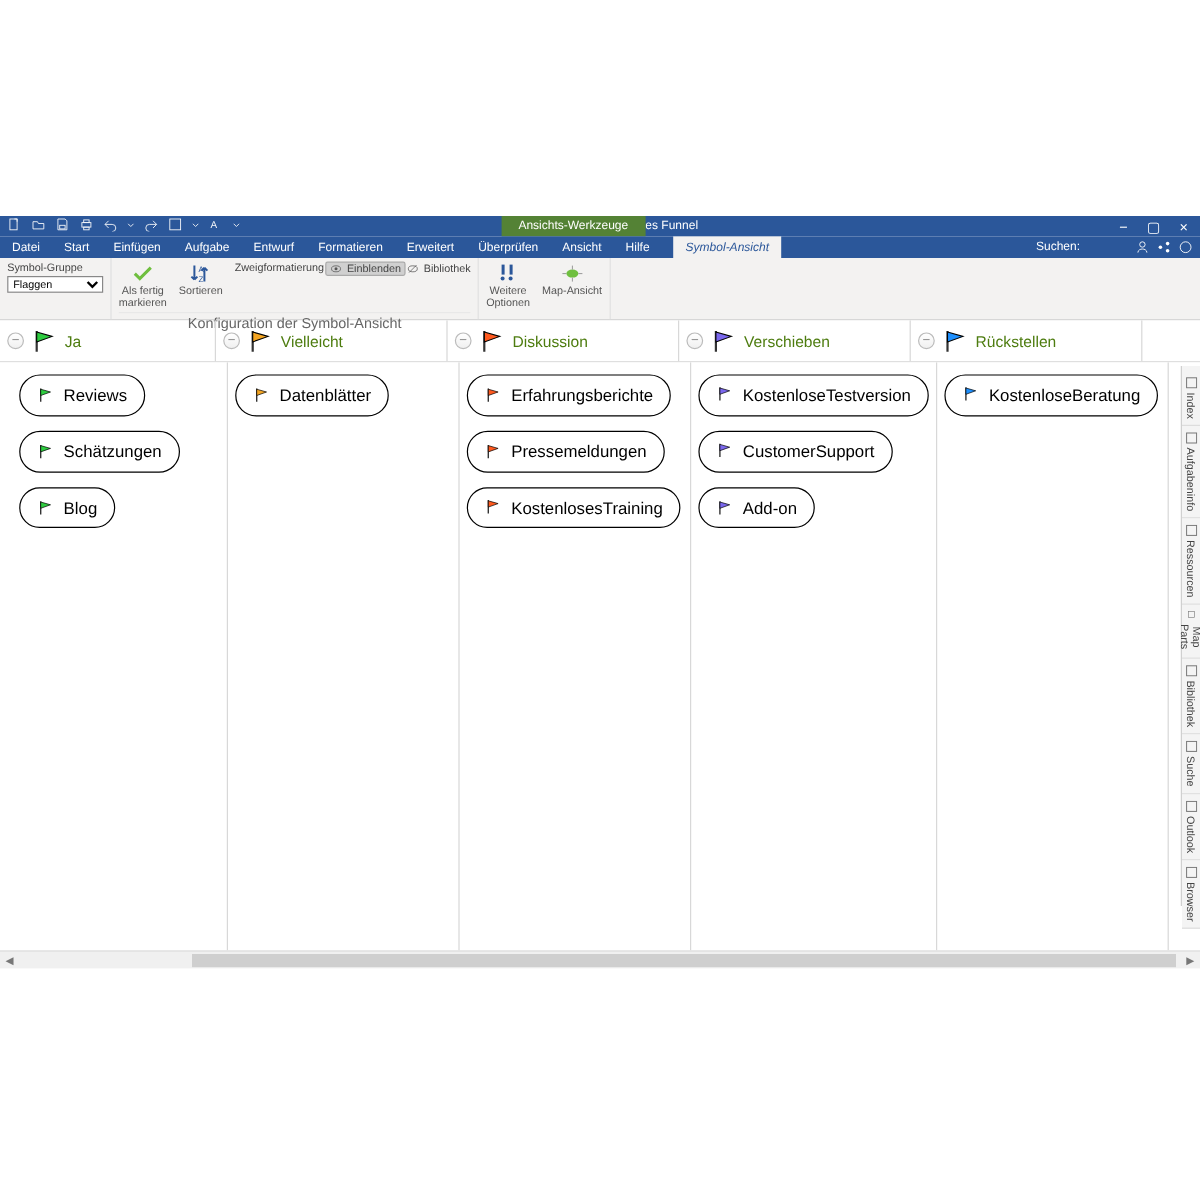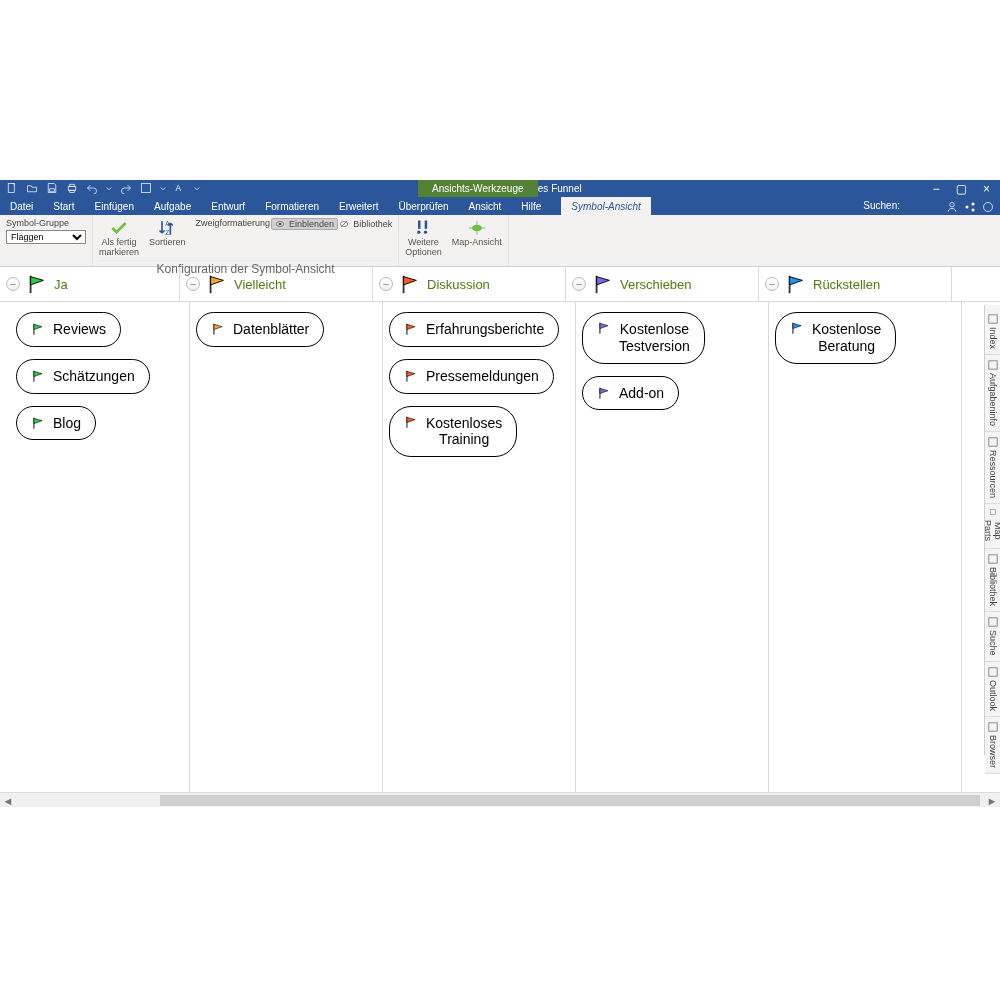--- a/index.html
+++ b/index.html
@@ -43,21 +43,21 @@
   .flag-big{width:22px;height:22px;}
   .colhead-label{font-size:13px; color:#4d7c0f;}
   
   .board { display:flex; height:490px; background:#fff;padding-left:10px; }
   .board .col { flex:0 0 193px; border-right:1px solid #d8d8d8; padding:10px 6px; display:flex; flex-direction:column; gap:12px;}
   .board .col:first-child{flex:0 0 180px;}
   .card { border:1.5px solid #000; border-radius:22px; padding:8px 14px; display:flex; align-items:center; gap:8px; background:#fff; min-height:34px; width:fit-content; max-width:100%;}
   .card .flag-small{width:14px;height:14px; flex-shrink:0;}
   .card .card-label{font-size:14px; color:#000; line-height:1.2;}
   .card.multi{align-items:flex-start;}
-  .card.multi .texts{display:flex; flex-direction:column; align-items:center;}
+  .card.multi .texts{display:flex; flex-direction:row; align-items:center;}
   
   .side-panel{position:absolute; right:0; top:305px; width:16px; background:#f4f4f4; border-left:1px solid #d0d0d0; display:flex; flex-direction:column; padding-top:4px; gap:0; height:450px;}
   .side-tab{writing-mode:vertical-rl; font-size:9px; color:#444; padding:5px 2px; border-bottom:1px solid #ddd; text-align:center; background:#f4f4f4; display:flex; align-items:center; gap:3px;}
   .side-tab svg{width:10px;height:10px;}
   
   .hscroll{height:15px; background:#f0f0f0; border-top:1px solid #ddd; position:relative;}
   .hscroll .thumb{position:absolute; left:160px; top:2px; right:20px; height:11px; background:#cfcfcf; border-radius:0;}
   .hscroll .arrow{position:absolute; top:0; width:16px; height:15px; display:flex;align-items:center;justify-content:center;color:#777;}
   .hscroll .arrow.left{left:0;} .hscroll .arrow.right{right:0;}
 
@@ -327,20 +327,30 @@
       <div class="card multi">
         <span class="flag-small"><svg class="flag" width="14" height="14" viewBox="0 0 24 24">
     <line x1="5" y1="3" x2="5" y2="22" stroke="#333" stroke-width="2"></line>
     <path d="M5 4 L19 8 L5 13 Z" fill="#7b68ee" stroke="#333" stroke-width="1"></path>
   </svg></span>
         <div class="texts">
           <span class="card-label">Kostenlose</span>
           <span class="card-label">Testversion</span>
         </div>
       </div>
+      <div class="card multi">
+        <span class="flag-small"><svg class="flag" width="14" height="14" viewBox="0 0 24 24">
+    <line x1="5" y1="3" x2="5" y2="22" stroke="#333" stroke-width="2"></line>
+    <path d="M5 4 L19 8 L5 13 Z" fill="#7b68ee" stroke="#333" stroke-width="1"></path>
+  </svg></span>
+        <div class="texts">
+          <span class="card-label">Customer</span>
+          <span class="card-label">Support</span>
+        </div>
+      </div>
       <div class="card">
         <span class="flag-small"><svg class="flag" width="14" height="14" viewBox="0 0 24 24">
     <line x1="5" y1="3" x2="5" y2="22" stroke="#333" stroke-width="2"></line>
     <path d="M5 4 L19 8 L5 13 Z" fill="#7b68ee" stroke="#333" stroke-width="1"></path>
   </svg></span>
         <span class="card-label">Add-on</span>
       </div>
     </div>
     <div class="col">
       <div class="card multi">

